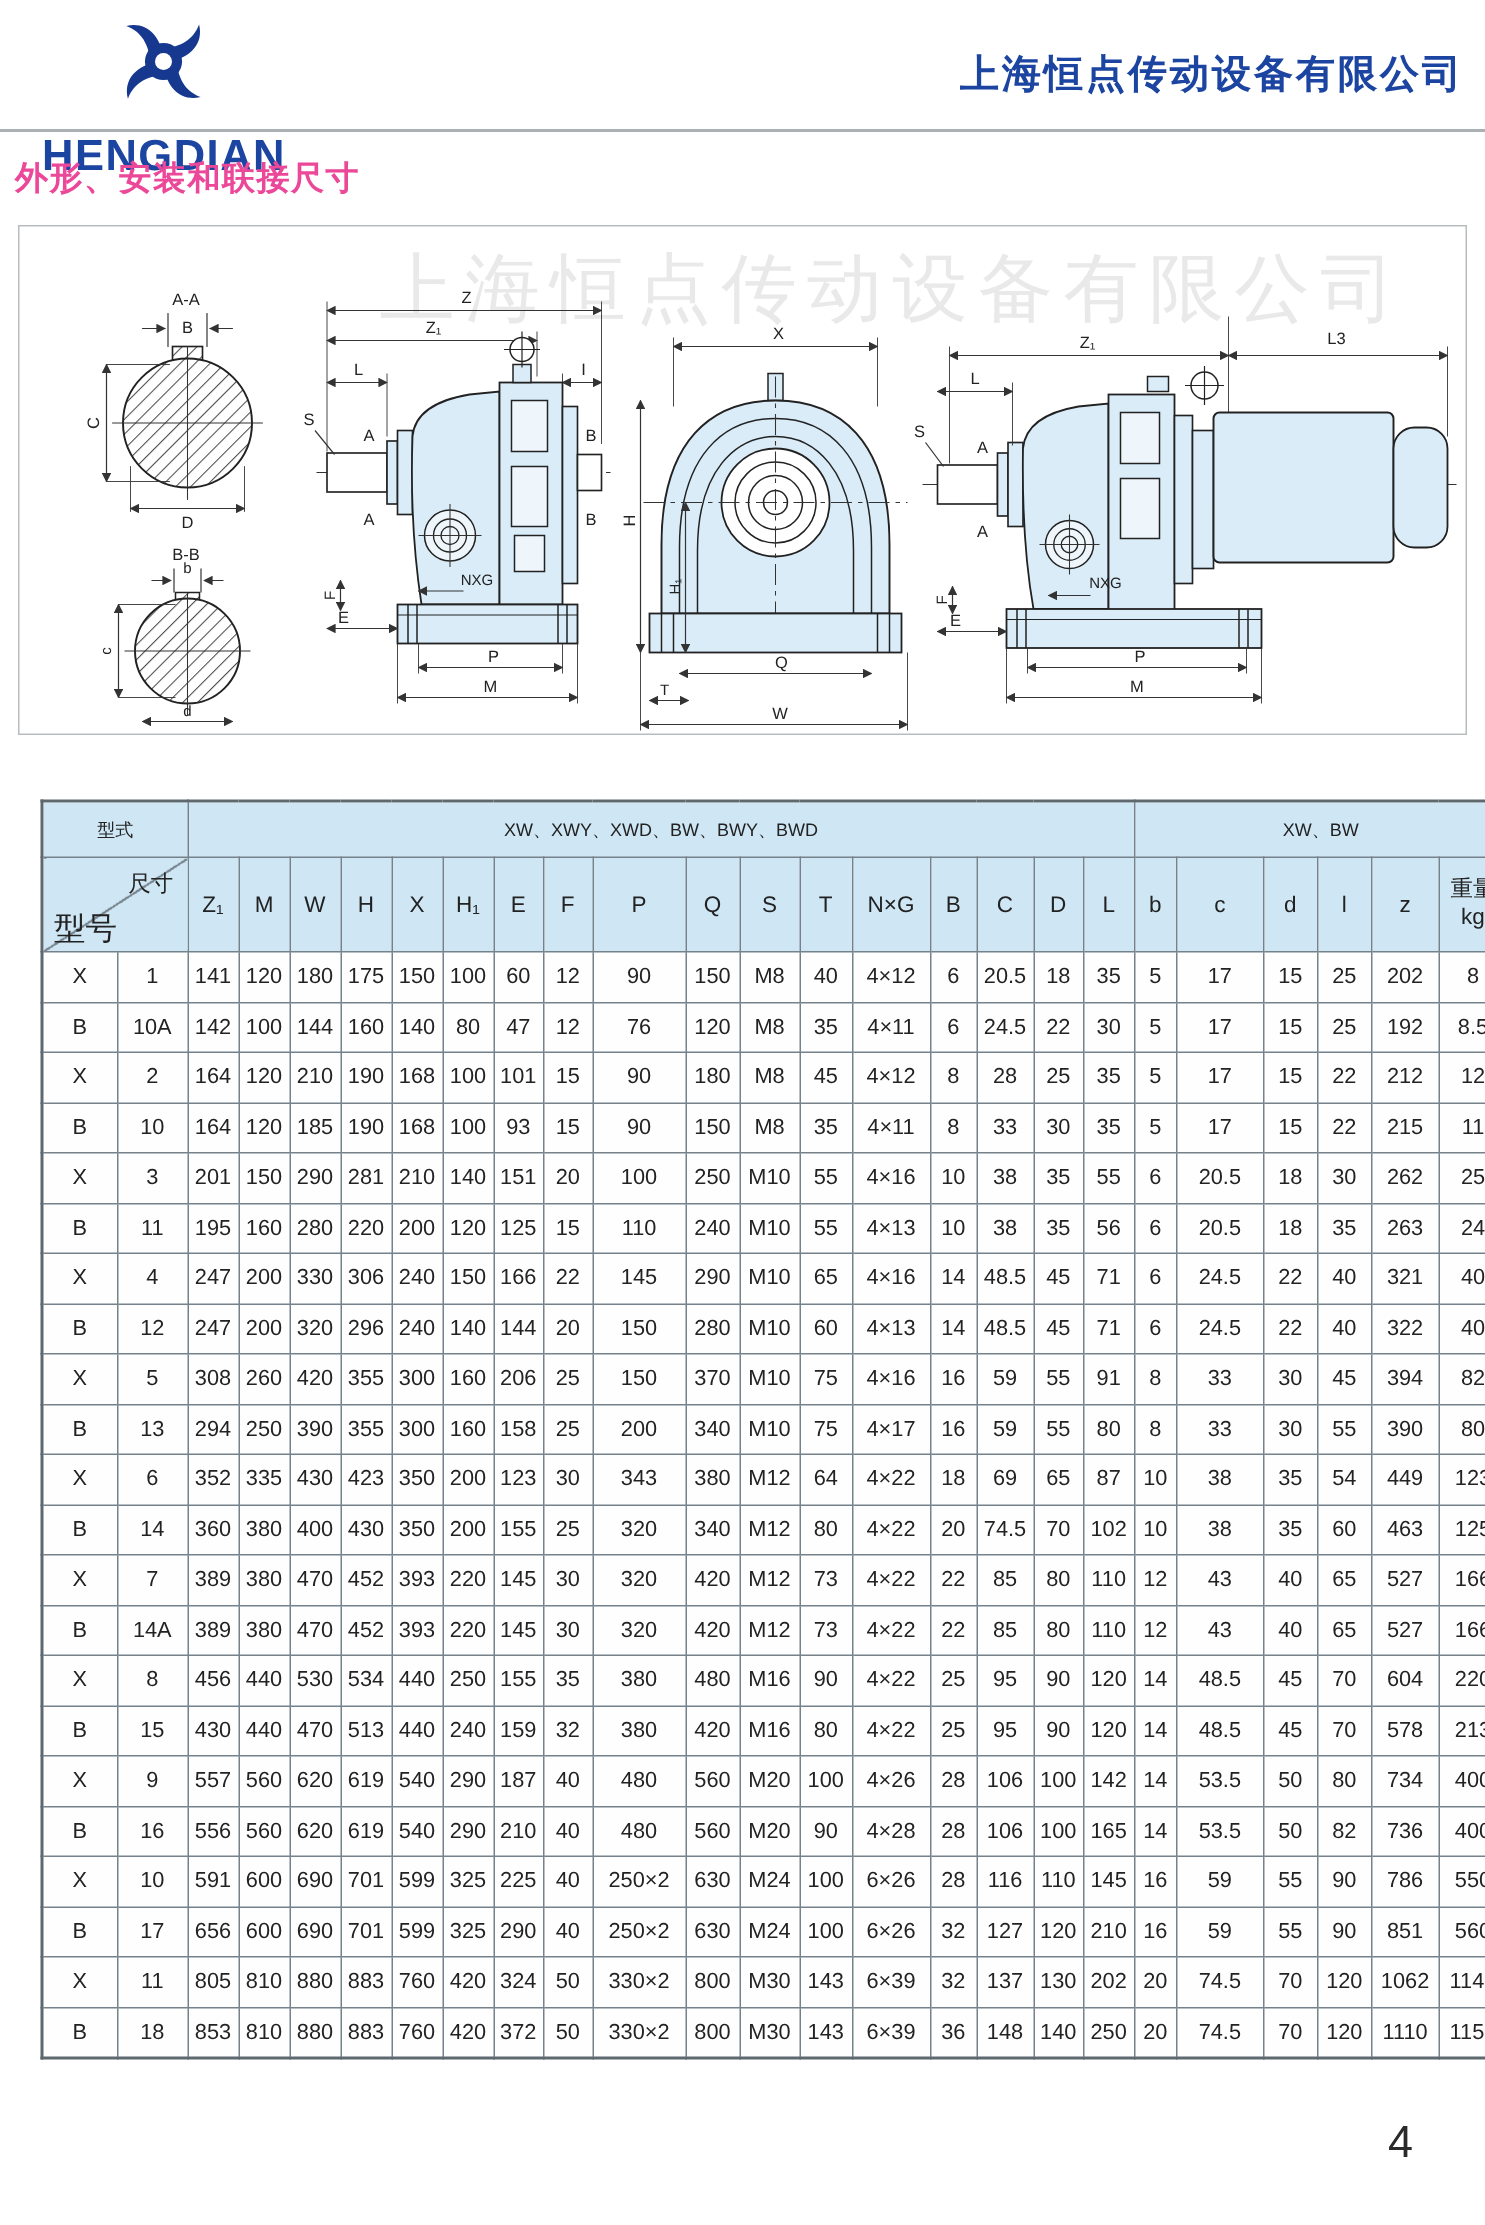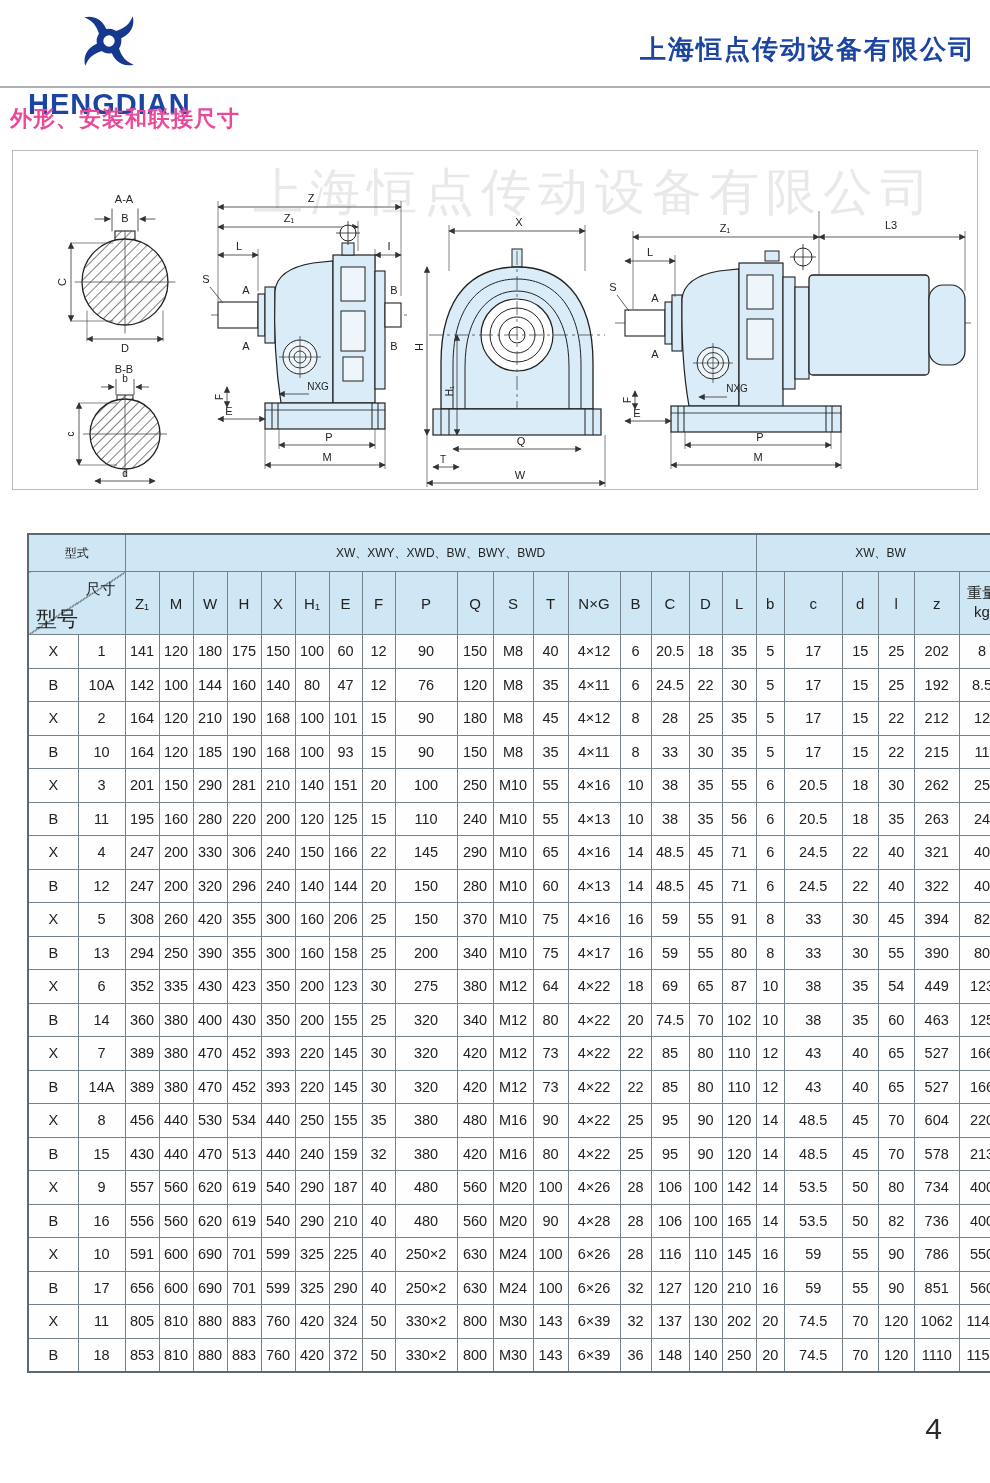--- a/index.html
+++ b/index.html
@@ -626,21 +626,21 @@
             <td>X</td>
             <td>6</td>
             <td>352</td>
             <td>335</td>
             <td>430</td>
             <td>423</td>
             <td>350</td>
             <td>200</td>
             <td>123</td>
             <td>30</td>
-            <td>275</td>
+            <td>343</td>
             <td>380</td>
             <td>M12</td>
             <td>64</td>
             <td>4×22</td>
             <td>18</td>
             <td>69</td>
             <td>65</td>
             <td>87</td>
             <td>10</td>
             <td>38</td>

